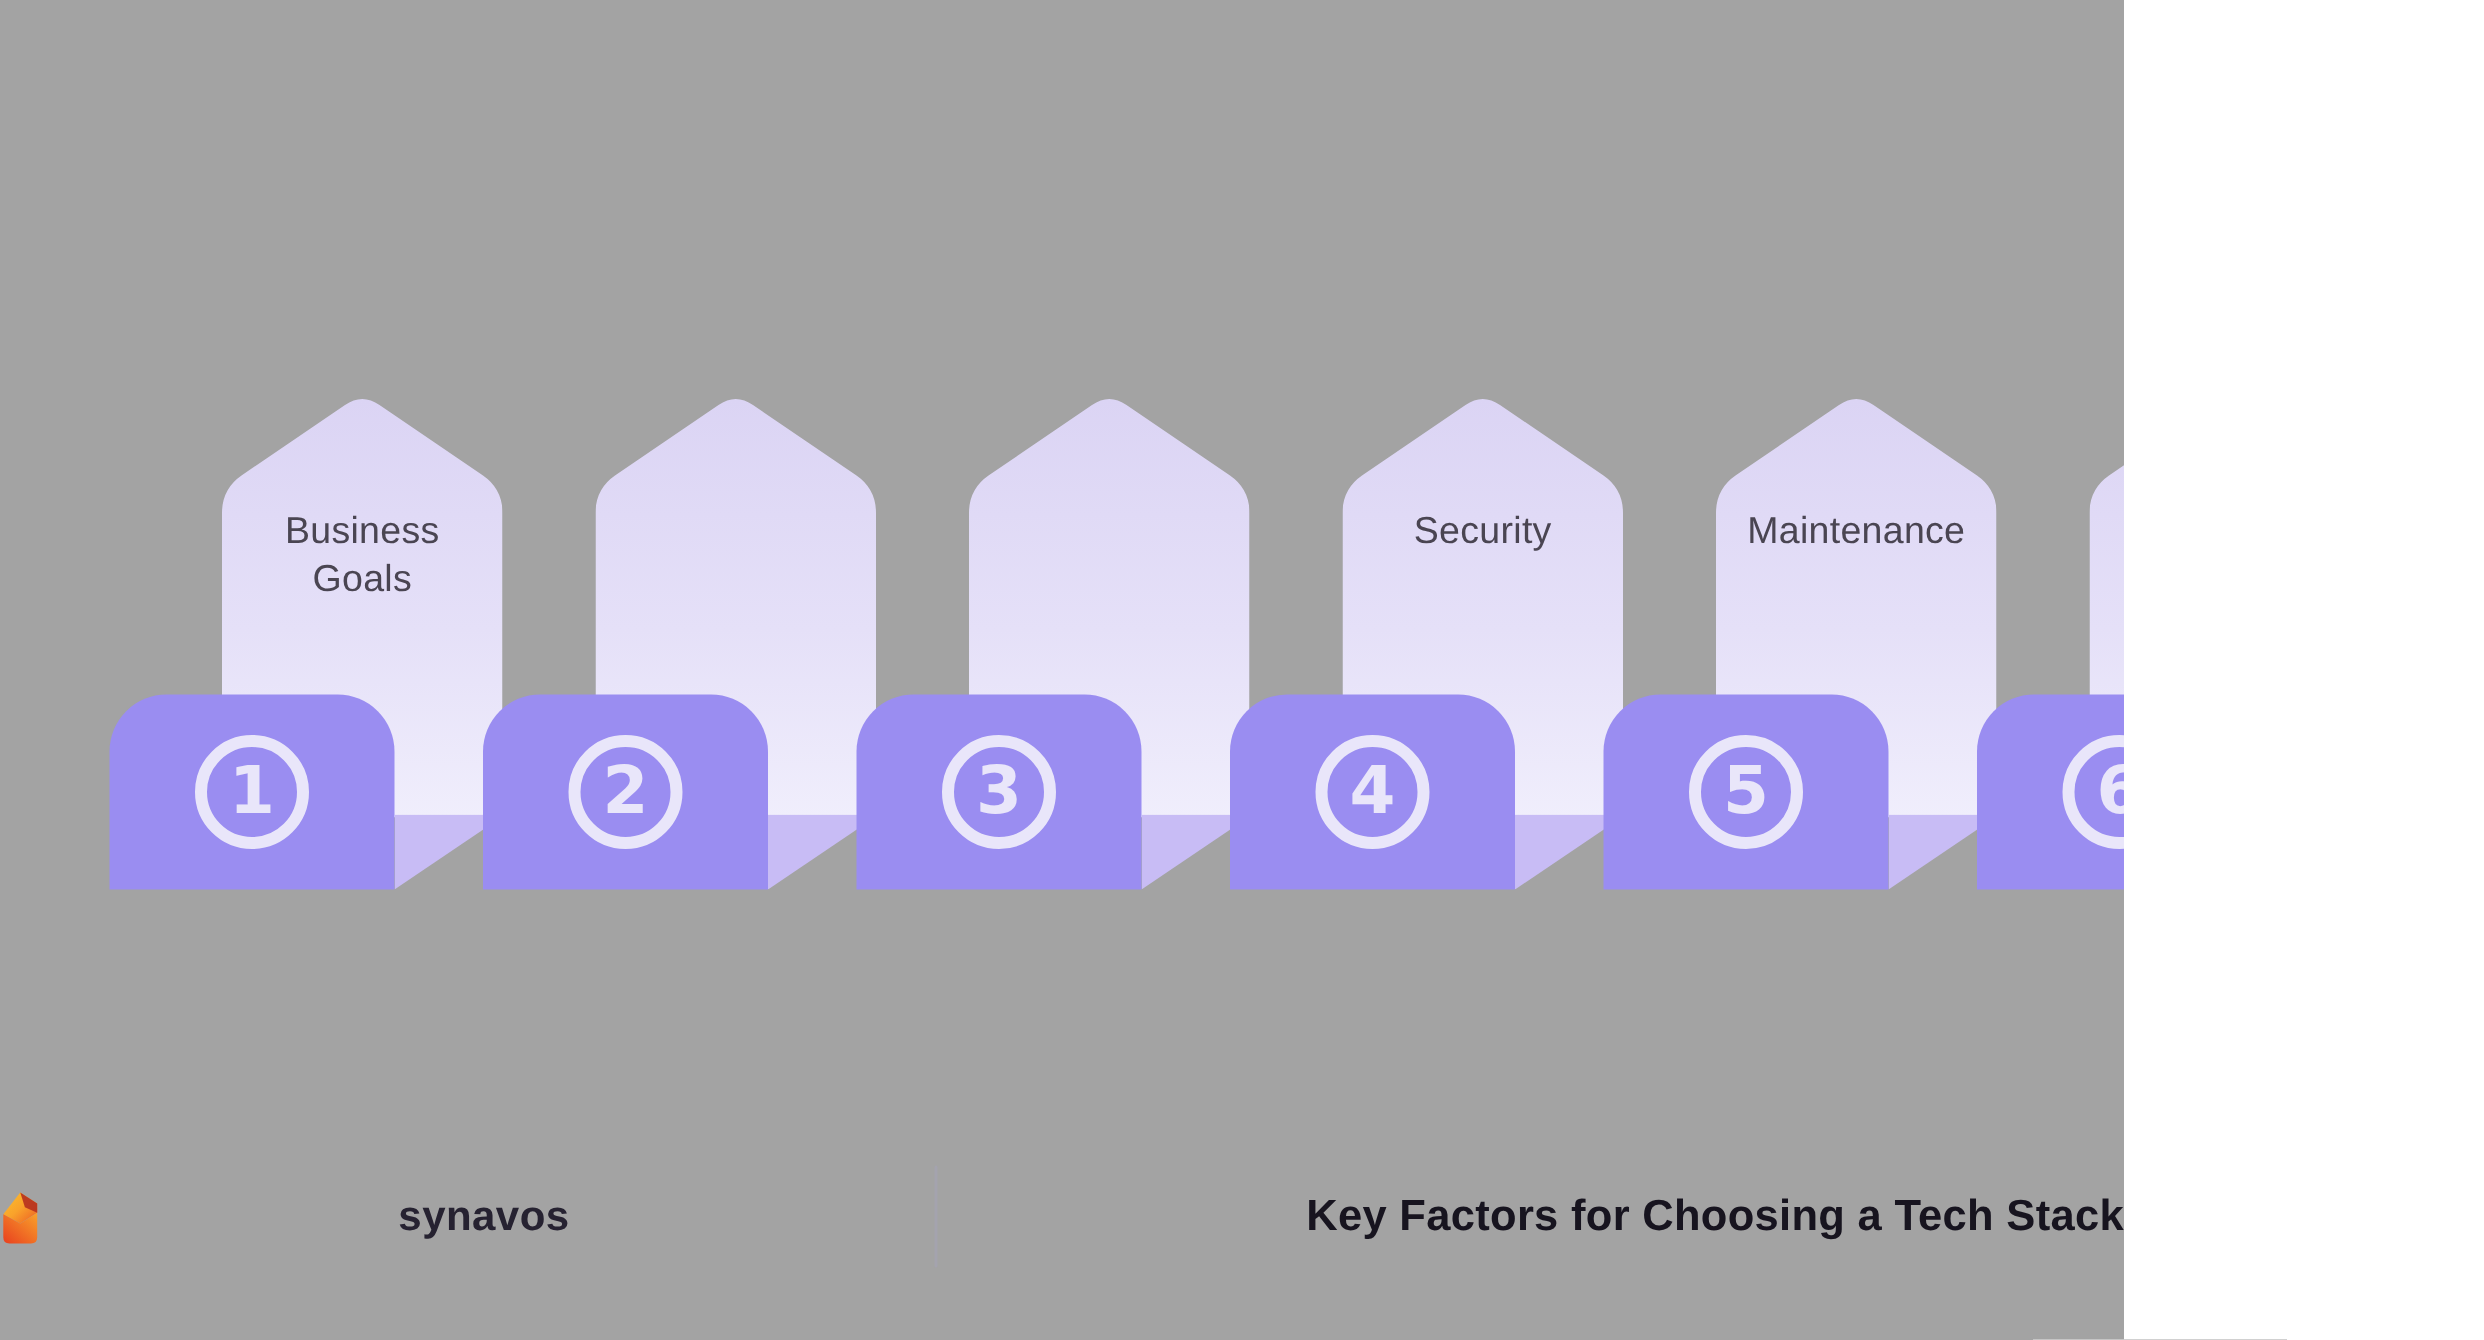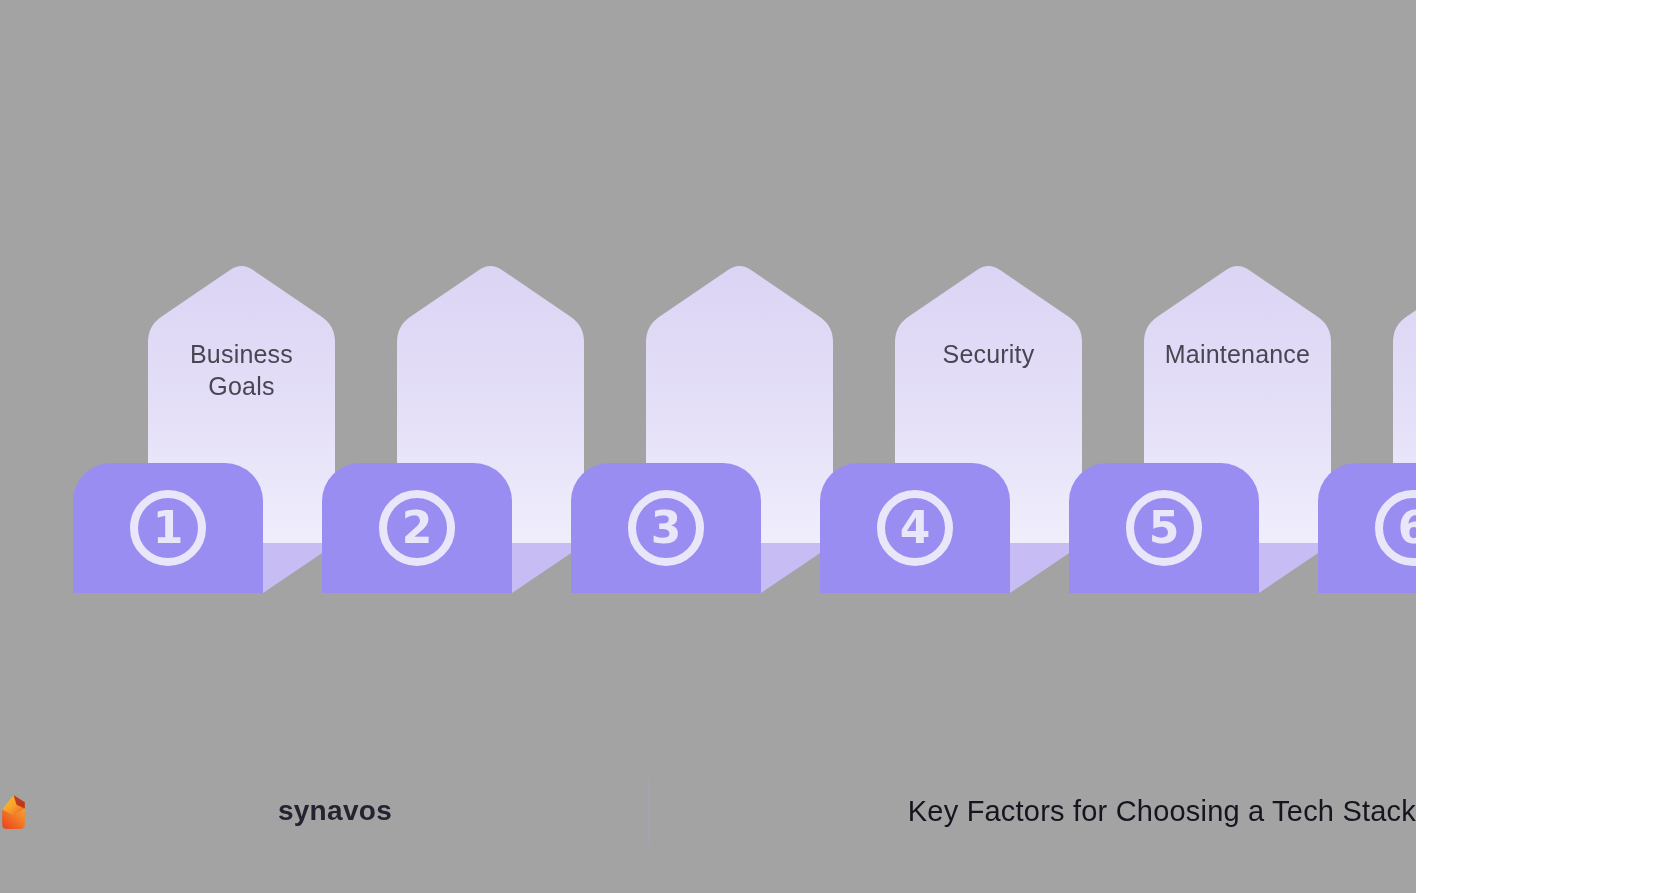--- a/index.html
+++ b/index.html
@@ -56,21 +56,21 @@
   .logo-mark{width:27px;height:37px;margin-right:9px;}
   .brand-name{
     font-size:28px;font-weight:700;color:#262231;
     letter-spacing:0.3px;
   }
   .footer-divider{
     width:2px;height:68px;background:#a5a3b3;opacity:0.65;
     margin:0 16px 0 14px;border-radius:1px;
   }
   .infographic-title{
-    font-size:29px;font-weight:400;color:#17141f;
+    font-size:29px;font-weight:700;color:#17141f;
     letter-spacing:0.2px;
   }
 </style>
 </head>
 <body>
 
 <div class="canvas">
 
   <div class="item i0">
     <div class="arch">

